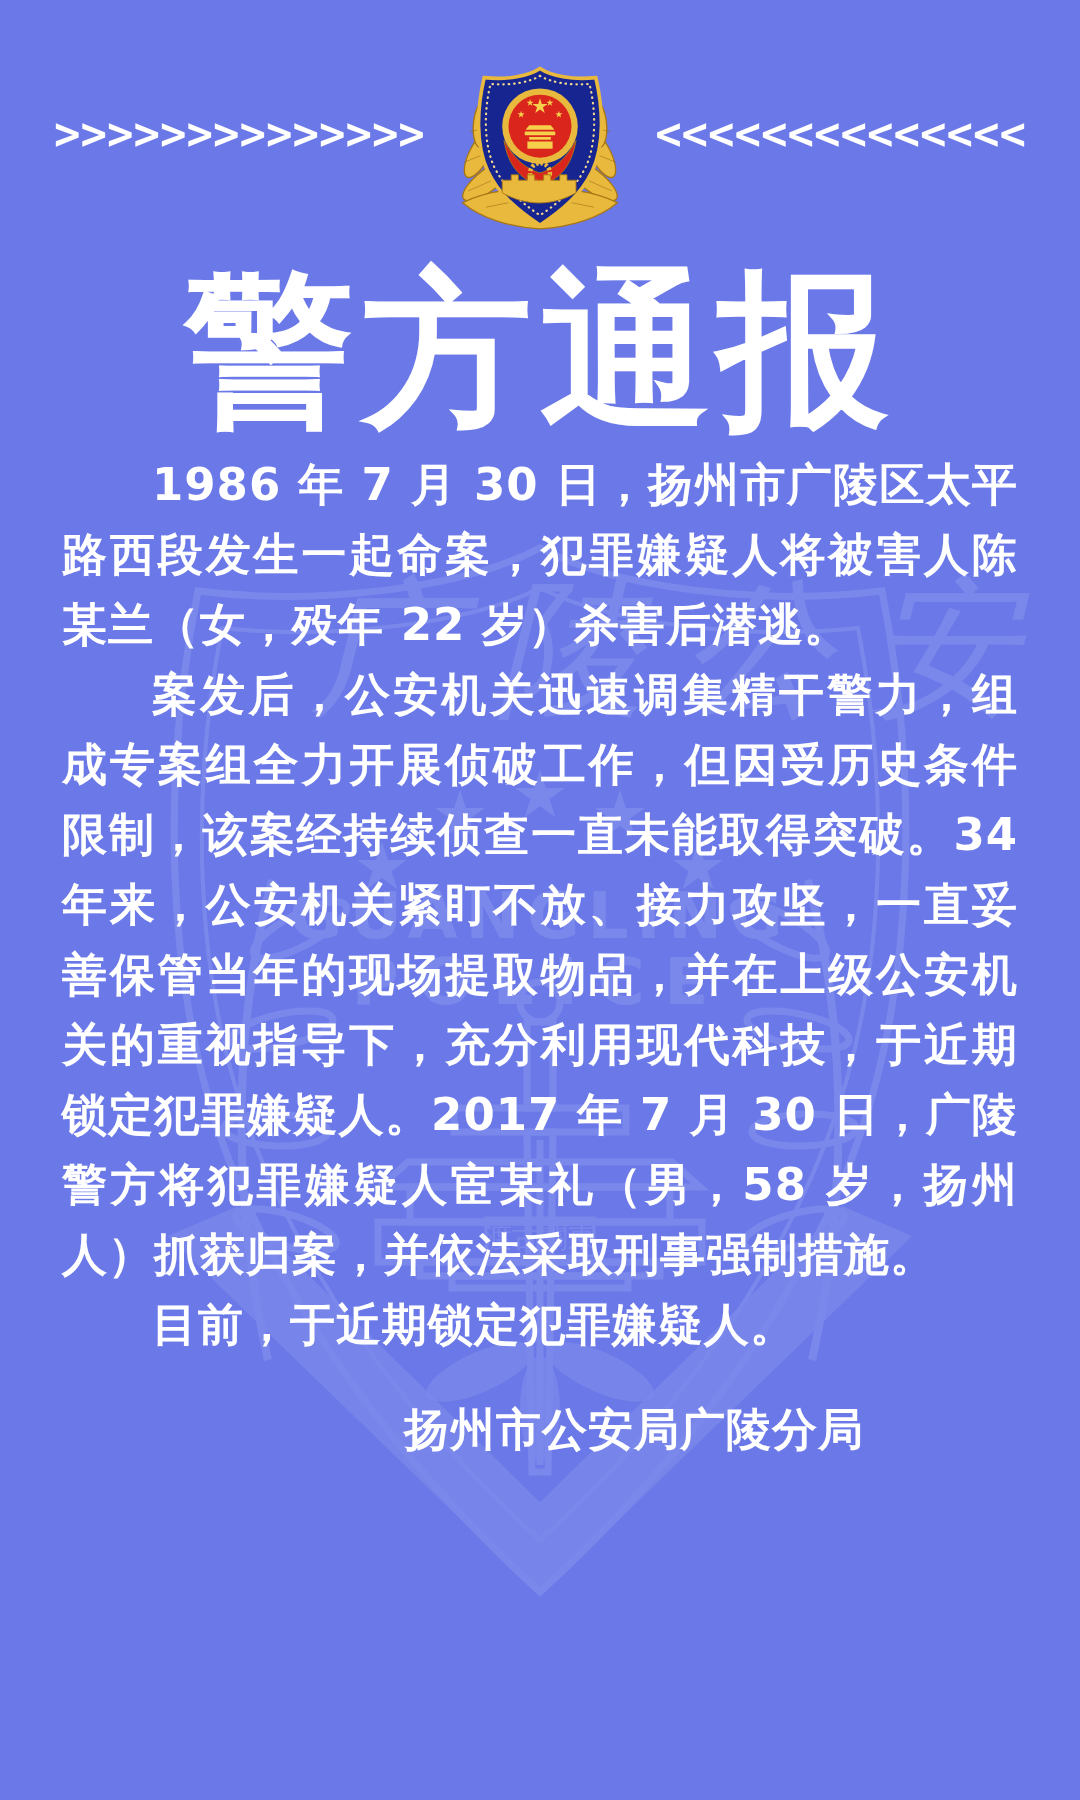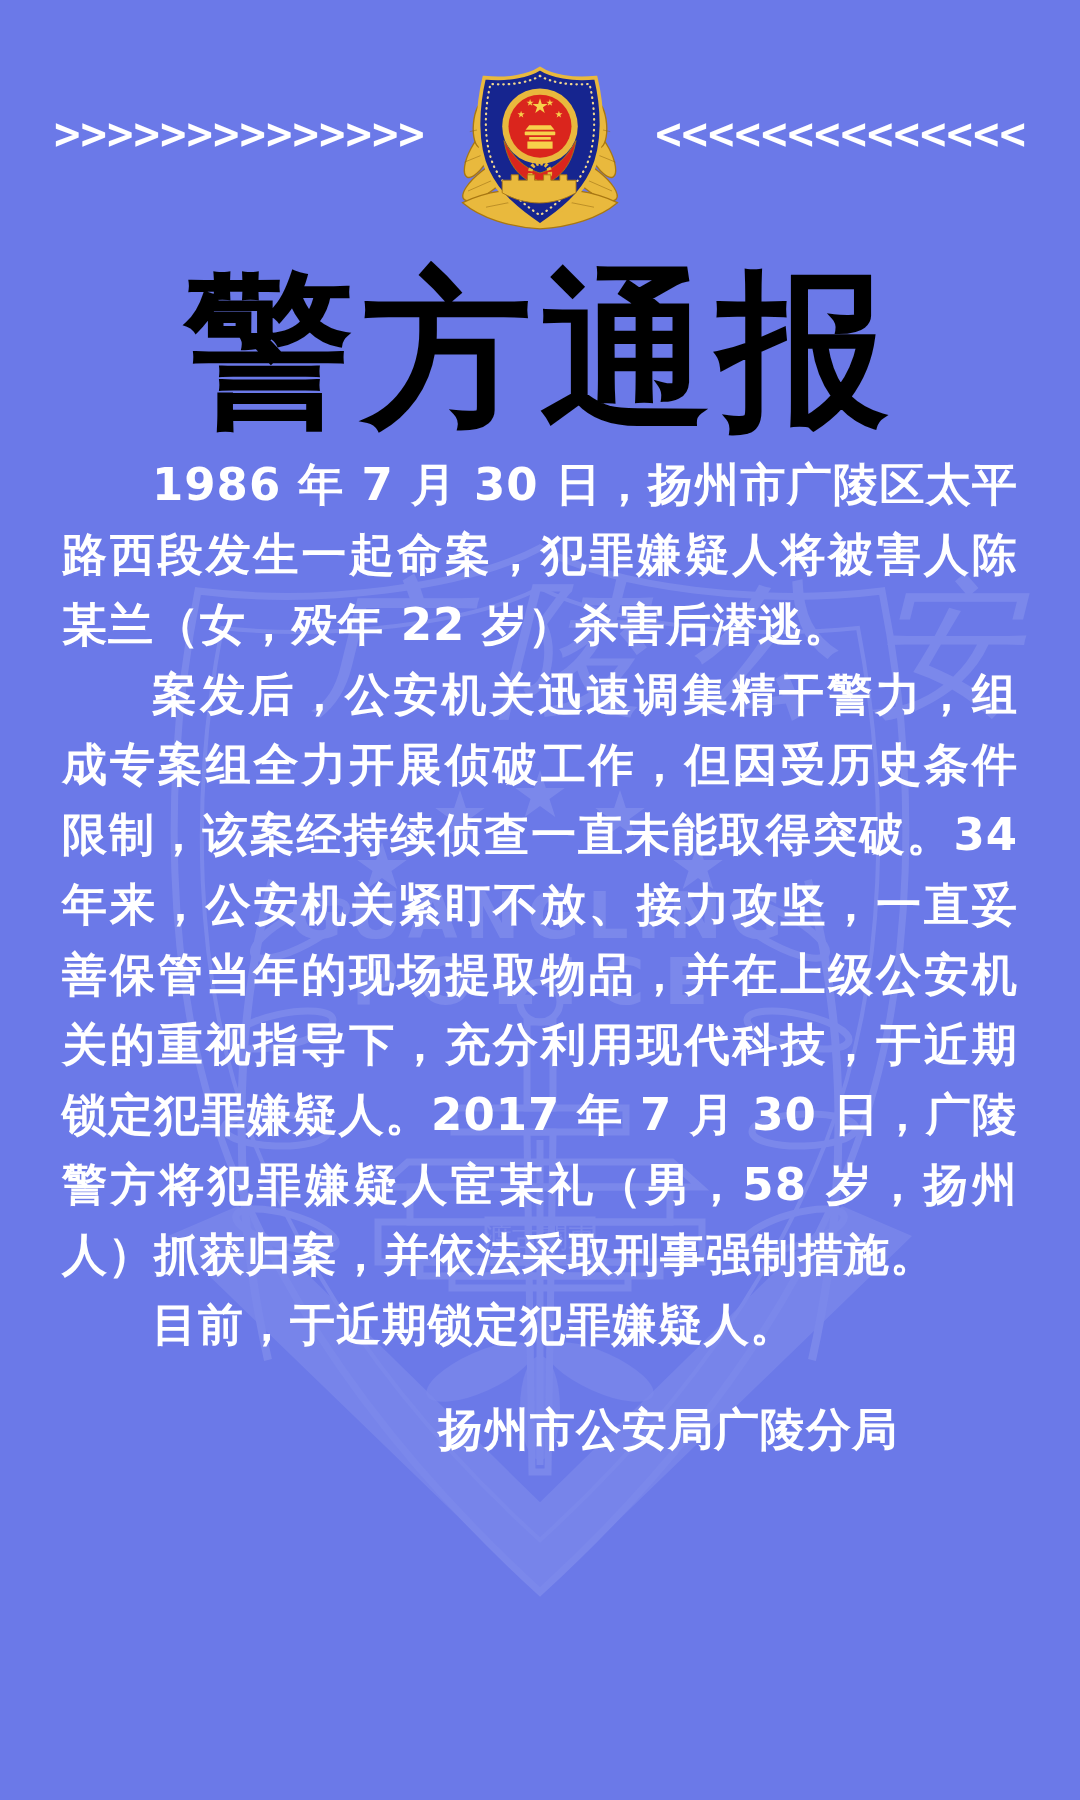--- a/index.html
+++ b/index.html
@@ -47,21 +47,21 @@
     position: absolute;
     top: 262px;
     left: 0;
     width: 100%;
     text-align: center;
     font-family: "DejaVu Serif", "Liberation Serif", serif;
     font-size: 170px;
     line-height: 175px;
     font-weight: 900;
     letter-spacing: 8px;
-    color: #000000;
+    color: #ffffff;
     white-space: nowrap;
   }
   
   .body-text {
     position: absolute;
     top: 450px;
     left: 62px;
     right: 62px;
     font-size: 45px;
     line-height: 70px;
@@ -71,21 +71,21 @@
     letter-spacing: 1px;
   }
   .body-text p {
     margin: 0;
     text-indent: 2em;
   }
   
   .signature {
     position: absolute;
     top: 1392px;
-    right: 182px;
+    right: 216px;
     width: max-content;
     text-align: center;
     font-size: 45px;
     font-weight: 700;
     line-height: 76px;
     letter-spacing: 1px;
   }
 </style>
 </head>
 <body>

